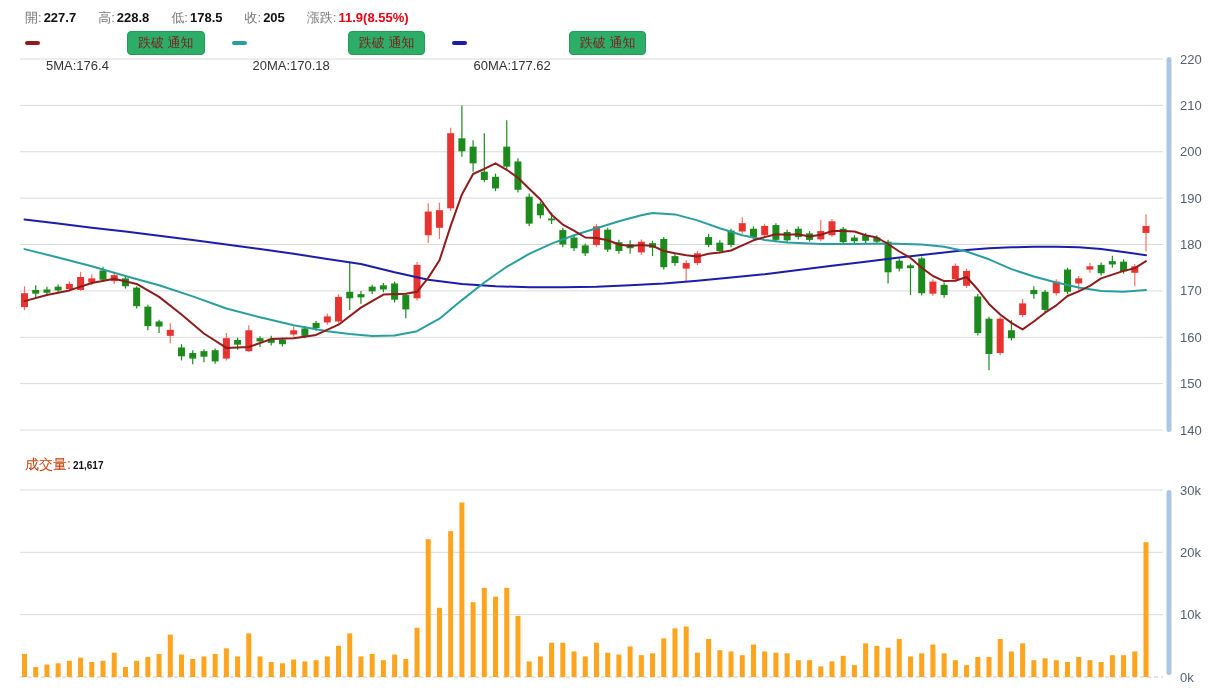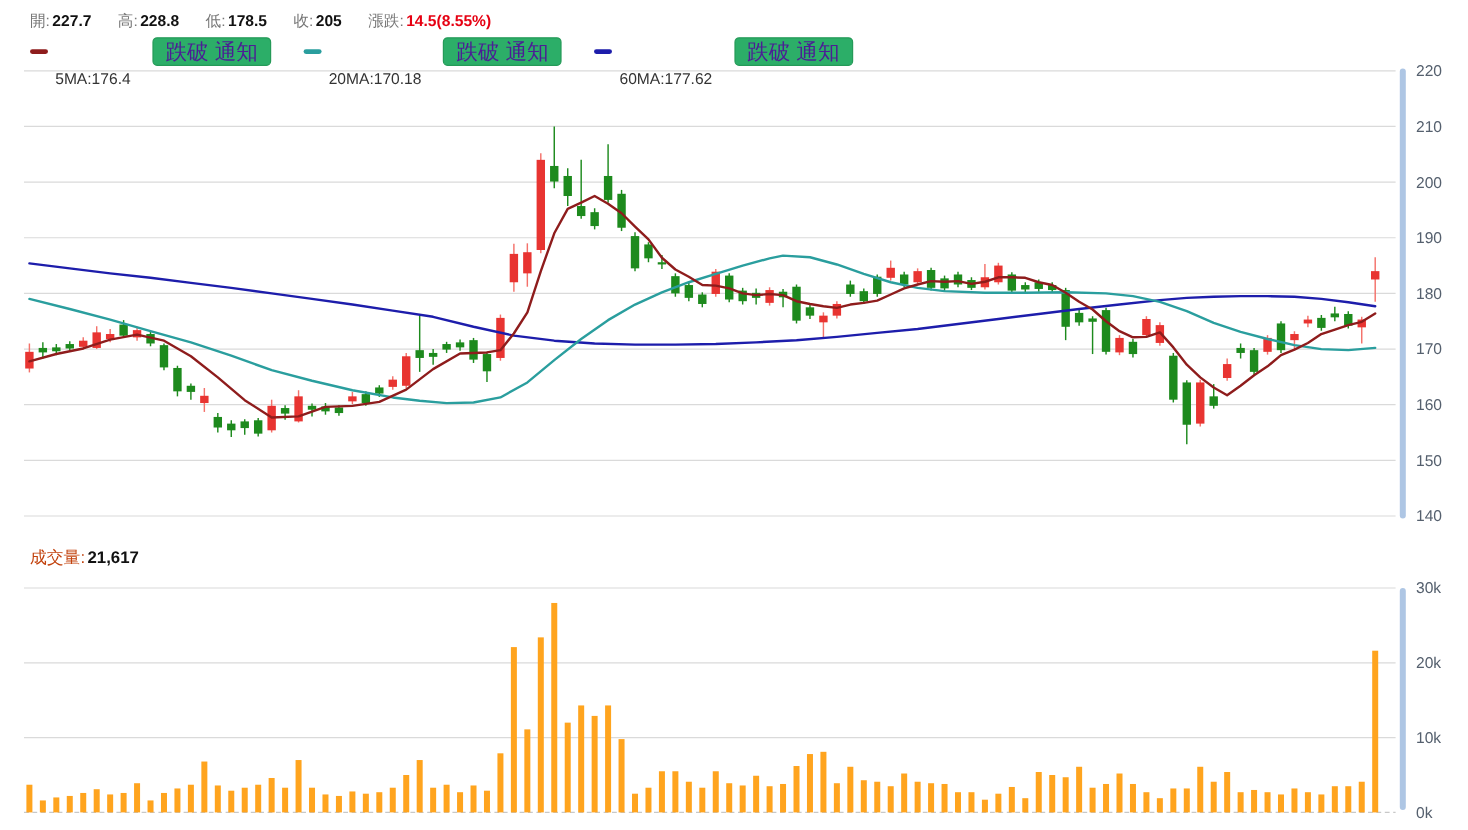--- a/index.html
+++ b/index.html
@@ -8,25 +8,25 @@
 
   .quote-row{position:absolute;top:9px;left:25px;display:flex;align-items:baseline;font-size:13px;white-space:nowrap;}
   .q-group{margin-right:22px;display:flex;align-items:baseline;}
   .q-label{color:#777;}
   .q-value{color:#111;font-weight:bold;margin-left:2px;}
   .q-change{color:#e60012;font-weight:bold;margin-left:2px;}
 
   .ma-row{position:absolute;top:31px;left:25px;display:flex;align-items:center;font-size:13px;white-space:nowrap;height:24px;}
   .ma-dash{display:inline-block;width:15px;height:4px;border-radius:2px;margin-right:6px;}
   .ma-label{color:#333;margin-right:18px;margin-top:45px;}
-  .notify-btn{border:1px solid #259a58;background:#2cae68;color:#4c1d95;font-size:18px;line-height:16px;
+  .notify-btn{border:1px solid #259a58;background:#2cae68;color:#7f1d1d;font-size:13px;line-height:16px;
     padding:3px 10px;border-radius:4px;margin-right:27px;cursor:pointer;font-family:inherit;}
   .vol-title{position:absolute;top:456px;left:25px;font-size:14px;white-space:nowrap;}
   .vol-title .q-label{color:#c2410c;}
-  .vol-title .q-value{font-size:14px;}
+  .vol-title .q-value{font-size:10px;}
   svg text{font-family:"Liberation Sans","DejaVu Sans",sans-serif;}
 </style>
 </head>
 <body>
 
 <div id="app">
 
   <div class="quote-row">
     <span class="q-group">
       <span class="q-label">開:</span>
@@ -39,21 +39,21 @@
     <span class="q-group">
       <span class="q-label">低:</span>
       <span class="q-value">178.5</span>
     </span>
     <span class="q-group">
       <span class="q-label">收:</span>
       <span class="q-value">205</span>
     </span>
     <span class="q-group">
       <span class="q-label">漲跌:</span>
-      <span class="q-change" style="color: rgb(230, 0, 18);">14.5(8.55%)</span>
+      <span class="q-change" style="color: rgb(230, 0, 18);">11.9(8.55%)</span>
     </span>
   </div>
 
   <div class="ma-row">
     <span class="ma-dash" style="background: rgb(142, 28, 28);"></span>
     <span class="ma-label">5MA:176.4</span>
     <button class="notify-btn" style="background: rgb(44, 174, 104);">跌破 通知</button>
 
     <span class="ma-dash" style="background: rgb(42, 158, 158);"></span>
     <span class="ma-label">20MA:170.18</span>

